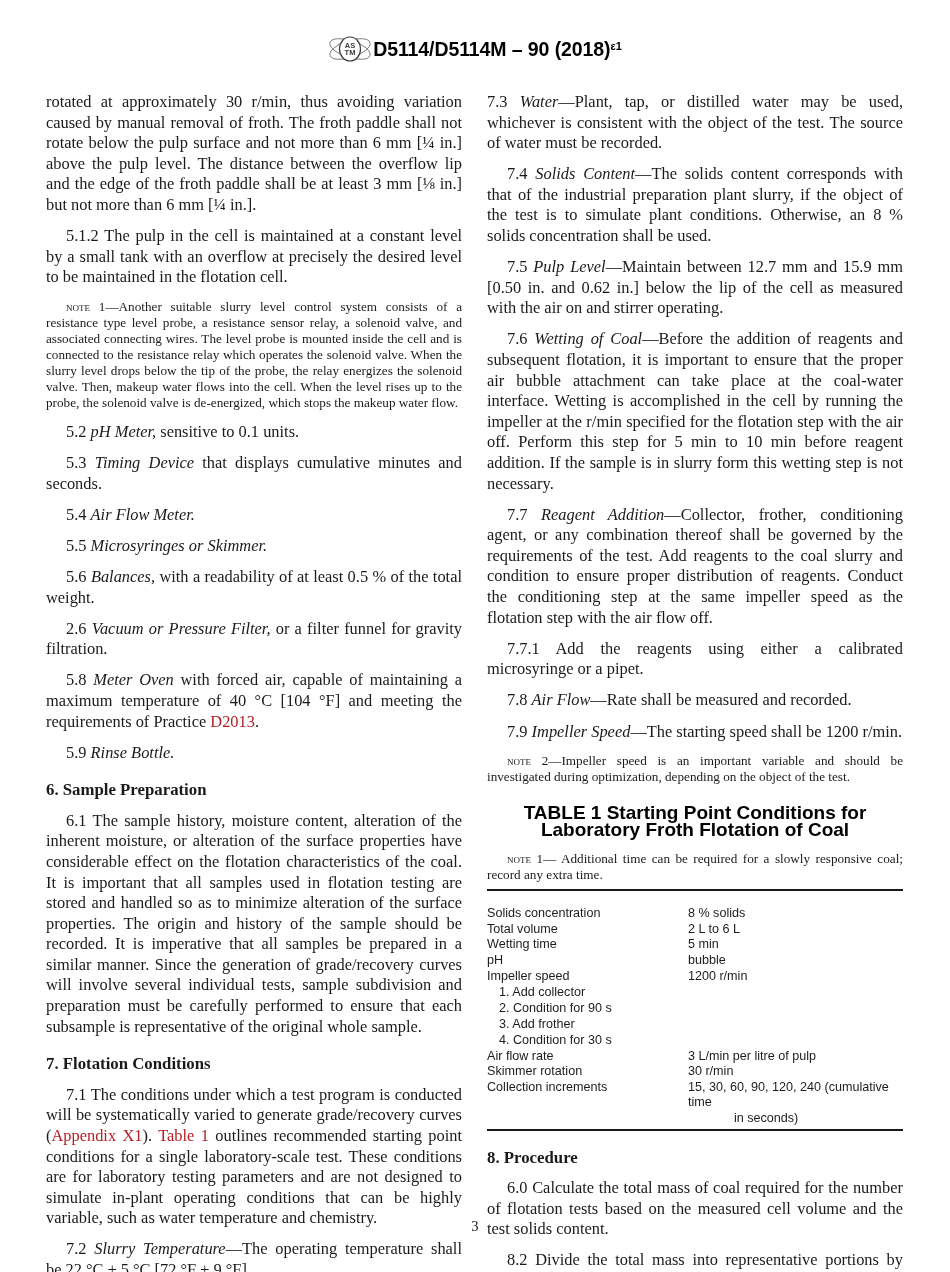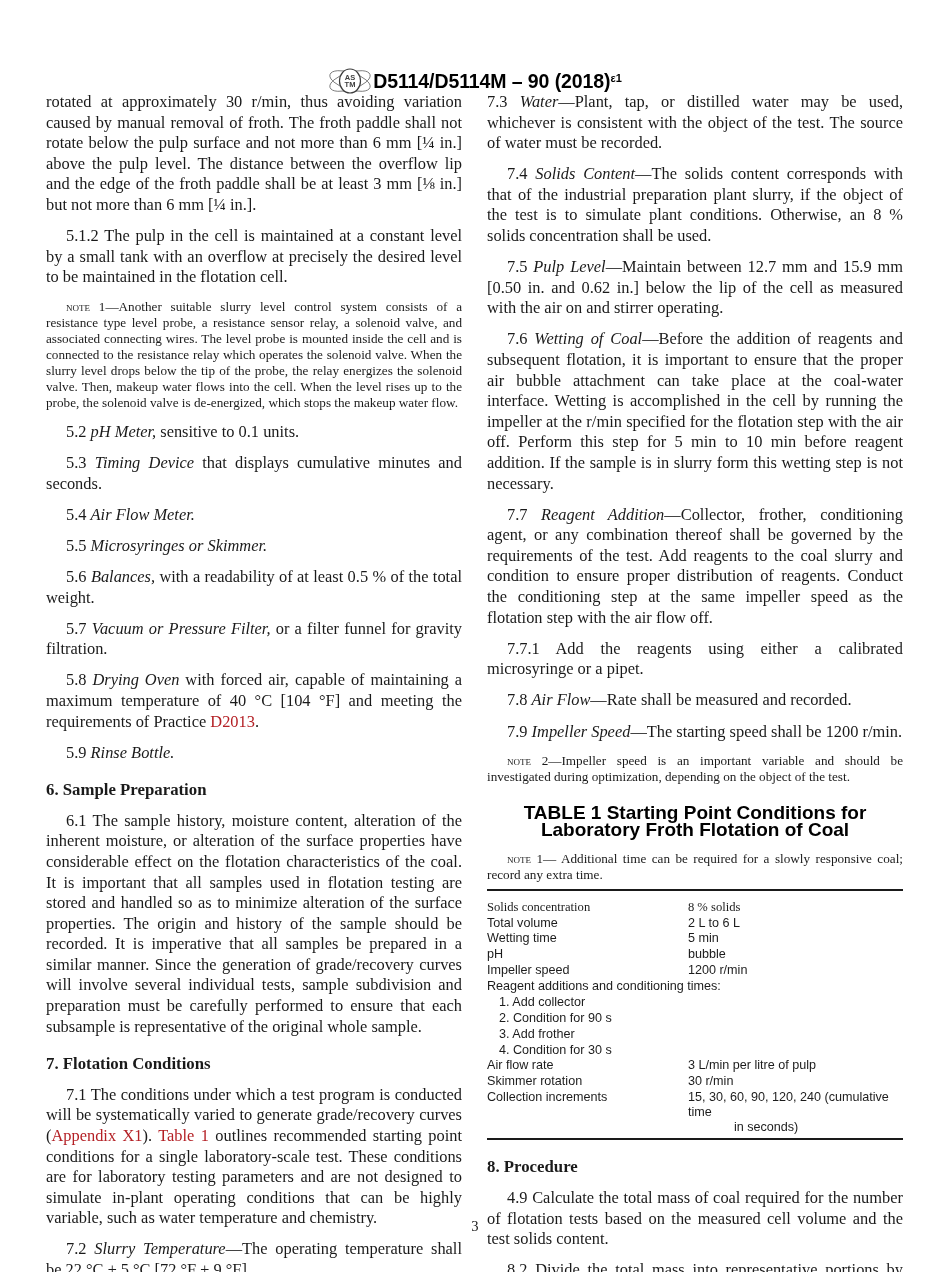--- a/index.html
+++ b/index.html
@@ -16,21 +16,21 @@
     width: 950px;
     height: 1272px;
     background: #ffffff;
     box-sizing: border-box;
     overflow: hidden;
   }
 
   
   .doc-header {
     position: absolute;
-    top: 64px;
+    top: 32px;
     left: 0;
     width: 950px;
     height: 34px;
     display: flex;
     align-items: center;
     justify-content: center;
     gap: 1px;
   }
   .astm-logo {
     width: 44px;
@@ -133,21 +133,21 @@
     font-family: "Liberation Sans", sans-serif;
     font-size: 12.6px;
     line-height: 15.1px;
     color: #1c1c1c;
   }
   table.t1 td {
     padding: 0.4px 0;
     vertical-align: top;
     border: none;
   }
-  table.t1 tr:first-child td { padding-top: 9px; font-family: Liberation Serif, serif; }
+  table.t1 tr:first-child td { padding-top: 15px; }
   table.t1 tr:last-child  td { padding-bottom: 3px; }
   td.k { width: 198px; padding-right: 6px; }
   td.v { width: 212px; }
   td.full { }
   .sub-item {
     display: block;
     padding-left: 28px;
     text-indent: -16px;
   }
   .v-wrap2 {
@@ -195,23 +195,23 @@
     <p class="para"><span>5.2</span> <i>pH Meter,</i><span> sensitive to 0.1 units.</span></p>
 
     <p class="para"><span>5.3</span> <i>Timing Device</i><span> that displays cumulative minutes and seconds.</span></p>
 
     <p class="para"><span>5.4</span> <i>Air Flow Meter.</i><span></span></p>
 
     <p class="para"><span>5.5</span> <i>Microsyringes or Skimmer.</i><span></span></p>
 
     <p class="para"><span>5.6</span> <i>Balances,</i><span> with a readability of at least 0.5 % of the total weight.</span></p>
 
-    <p class="para"><span>5.7</span> <i>Vacuum or Pressure Filter,</i><span> or a filter funnel for gravity filtration.</span></p>
-
-    <p class="para"><span>5.8</span> <i>Drying Oven</i><span> with forced air, capable of maintaining a maximum temperature of 40 °C [104 °F] and meeting the requirements of Practice </span><a class="lnk">D2013</a><span>.</span></p>
+    <p class="para"><span>2.6</span> <i>Vacuum or Pressure Filter,</i><span> or a filter funnel for gravity filtration.</span></p>
+
+    <p class="para"><span>5.8</span> <i>Meter Oven</i><span> with forced air, capable of maintaining a maximum temperature of 40 °C [104 °F] and meeting the requirements of Practice </span><a class="lnk">D2013</a><span>.</span></p>
 
     <p class="para"><span>5.9</span> <i>Rinse Bottle.</i></p>
 
     <h3 class="sec">6.  Sample Preparation</h3>
 
     <p class="para">6.1  The sample history, moisture content, alteration of the inherent moisture, or alteration of the surface properties have considerable effect on the flotation characteristics of the coal. It is important that all samples used in flotation testing are stored and handled so as to minimize alteration of the surface properties. The origin and history of the sample should be recorded. It is imperative that all samples be prepared in a similar manner. Since the generation of grade/recovery curves will involve several individual tests, sample subdivision and preparation must be carefully performed to ensure that each subsample is representative of the original whole sample.</p>
 
     <h3 class="sec">7.  Flotation Conditions</h3>
 
     <p class="para"><span>7.1  The conditions under which a test program is conducted will be systematically varied to generate grade/recovery curves (</span><a class="lnk">Appendix X1</a><span>). </span><a class="lnk">Table 1</a><span> outlines recommended starting point conditions for a single laboratory-scale test. These conditions are for laboratory testing parameters and are not designed to simulate in-plant operating conditions that can be highly variable, such as water temperature and chemistry.</span></p>
@@ -258,23 +258,20 @@
             <td class="k">Wetting time</td>
             <td class="v">5 min</td>
           </tr>
           <tr>
             <td class="k">pH</td>
             <td class="v">bubble</td>
           </tr>
           <tr>
             <td class="k">Impeller speed</td>
             <td class="v">1200 r/min</td>
-          </tr>
-          <tr>
-            <td class="full" colspan="2">Reagent additions and conditioning times:</td>
           </tr>
           <tr>
             <td class="full" colspan="2">
                 <span class="sub-item">1.  Add collector</span>
               </td>
           </tr>
           <tr>
             <td class="full" colspan="2">
                 <span class="sub-item">2.  Condition for 90 s</span>
               </td>
@@ -300,19 +297,19 @@
           <tr>
             <td class="k">Collection increments</td>
             <td class="v"><span>15, 30, 60, 90, 120, 240 (cumulative time</span><span class="v-wrap2">in seconds)</span></td>
           </tr>
         </tbody>
       </table>
     </div>
 
     <h3 class="sec">8.  Procedure</h3>
 
-    <p class="para">4.9  Calculate the total mass of coal required for the number of flotation tests based on the measured cell volume and the test solids content.</p>
+    <p class="para">6.0  Calculate the total mass of coal required for the number of flotation tests based on the measured cell volume and the test solids content.</p>
 
     <p class="para"><span>8.2  Divide the total mass into representative portions by riffling, in accordance with Practice </span></p>
   </div>
 
   <div class="page-number">3</div>
 </div>
 
 </body></html>

